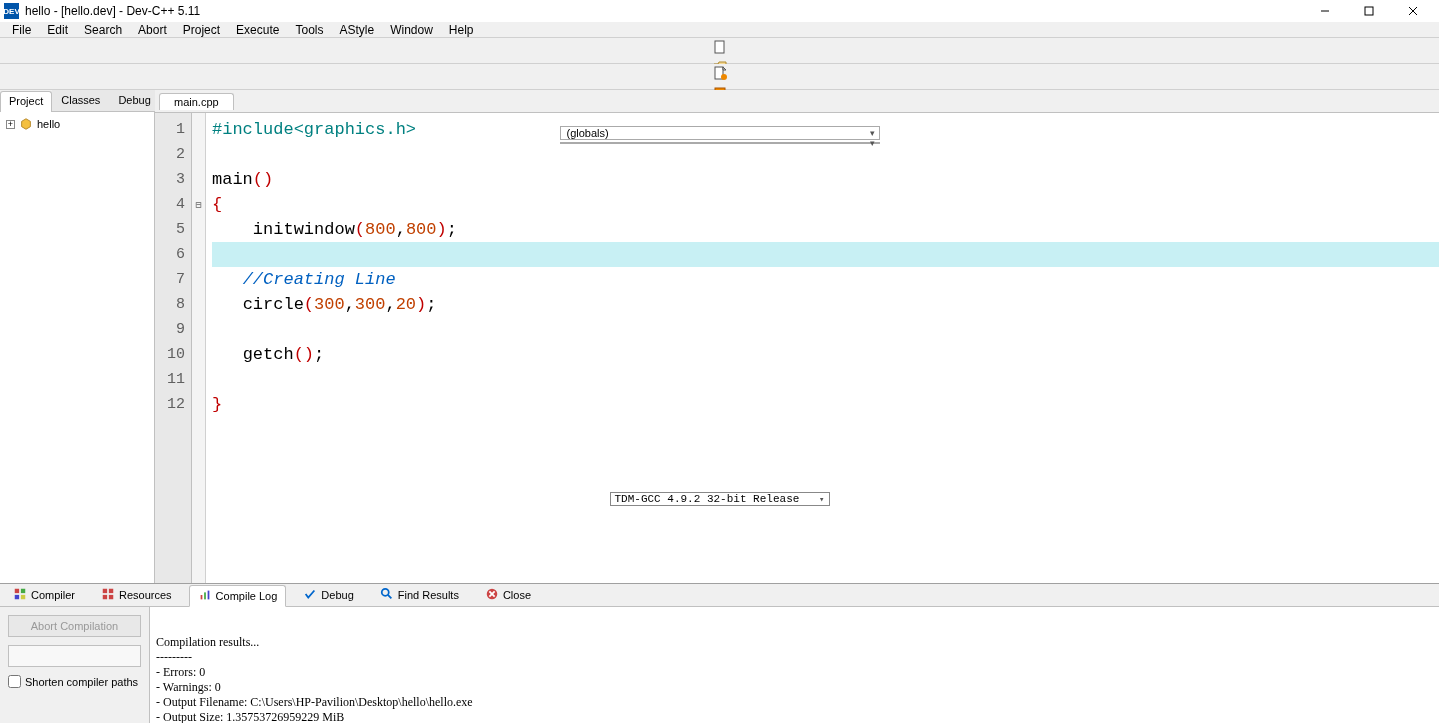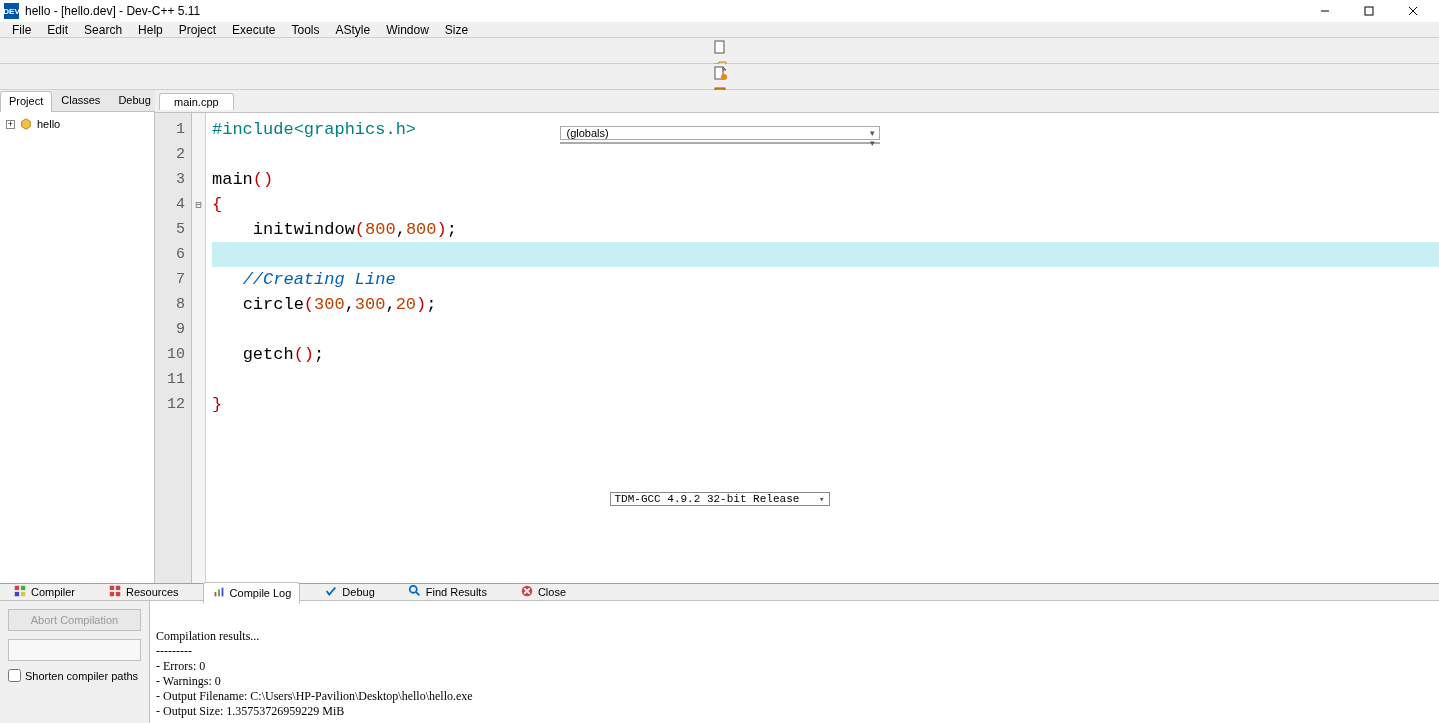--- a/index.html
+++ b/index.html
@@ -48,21 +48,21 @@
 .code-line.hl { background: #c8f0f4; }
 .tok-pre { color: #008080; }
 .tok-paren { color: #c00000; }
 .tok-num { color: #c04000; }
 .tok-comment { color: #0060c0; font-style: italic; text-align: center; }
 .tok-fn { color: #000; }
 .tok-brace { color: #c00000; }
 .tok-semi { color: #000; }
 
 .bottom-panel { border-top: 1px solid #a0a0a0; background: #f0f0f0; display: flex; flex-direction: column; height: 140px; }
-.bottom-tabs { height: 16px; display: flex; align-items: center; padding: 0 4px; gap: 15px; }
+.bottom-tabs { height: 22px; display: flex; align-items: center; padding: 0 4px; gap: 8px; }
 .bottom-tab { padding: 2px 8px; font-size: 11px; cursor: pointer; display: flex; align-items: center; gap: 4px; border: 1px solid transparent; }
 .bottom-tab.active { background: #fff; border: 1px solid #c0c0c0; border-bottom-color: #fff; border-top-left-radius: 3px; border-top-right-radius: 3px; position: relative; top: 1px; }
 .bottom-content { flex: 1; display: flex; border-top: 1px solid #c0c0c0; background: #fff; }
 .bottom-left { width: 150px; border-right: 1px solid #c0c0c0; padding: 8px; display: flex; flex-direction: column; gap: 8px; background: #f0f0f0;}
 .btn-disabled { background: #e8e8e8; border: 1px solid #c0c0c0; color: #999; padding: 4px 8px; font-size: 11px; text-align: center; }
 .btn-plain { background: #f8f8f8; border: 1px solid #c0c0c0; padding: 4px 8px; font-size: 11px; height: 22px;}
 .chk-row { display: flex; align-items: center; gap: 4px; font-size: 11px; }
 .output-text { flex: 1; font-family: Liberation Serif, serif; font-size: 12px; padding: 4px 6px; white-space: pre; overflow: hidden; color: #000; margin-top: 24px; }
 
 .ico-sm { width: 14px; height: 14px; }
@@ -88,27 +88,27 @@
         <line x1="1" y1="1" x2="9" y2="9" stroke="#000"></line>
         <line x1="9" y1="1" x2="1" y2="9" stroke="#000"></line>
       </svg>
     </div>
 </div>
 
 <div class="menubar" id="menubar">
     <div class="menu-item">File</div>
     <div class="menu-item">Edit</div>
     <div class="menu-item">Search</div>
-    <div class="menu-item">Help</div>
+    <div class="menu-item">Abort</div>
     <div class="menu-item">Project</div>
     <div class="menu-item">Execute</div>
     <div class="menu-item">Tools</div>
     <div class="menu-item">AStyle</div>
     <div class="menu-item">Window</div>
-    <div class="menu-item">Size</div>
+    <div class="menu-item">Help</div>
   </div>
 
 <div class="toolbar-row">
   <div class="tb-btn">
       <svg viewBox="0 0 16 16">
         <rect x="3" y="2" width="9" height="12" fill="#fff" stroke="#555"></rect>
       </svg>
     </div>
   <div class="tb-btn">
       <svg viewBox="0 0 16 16">

